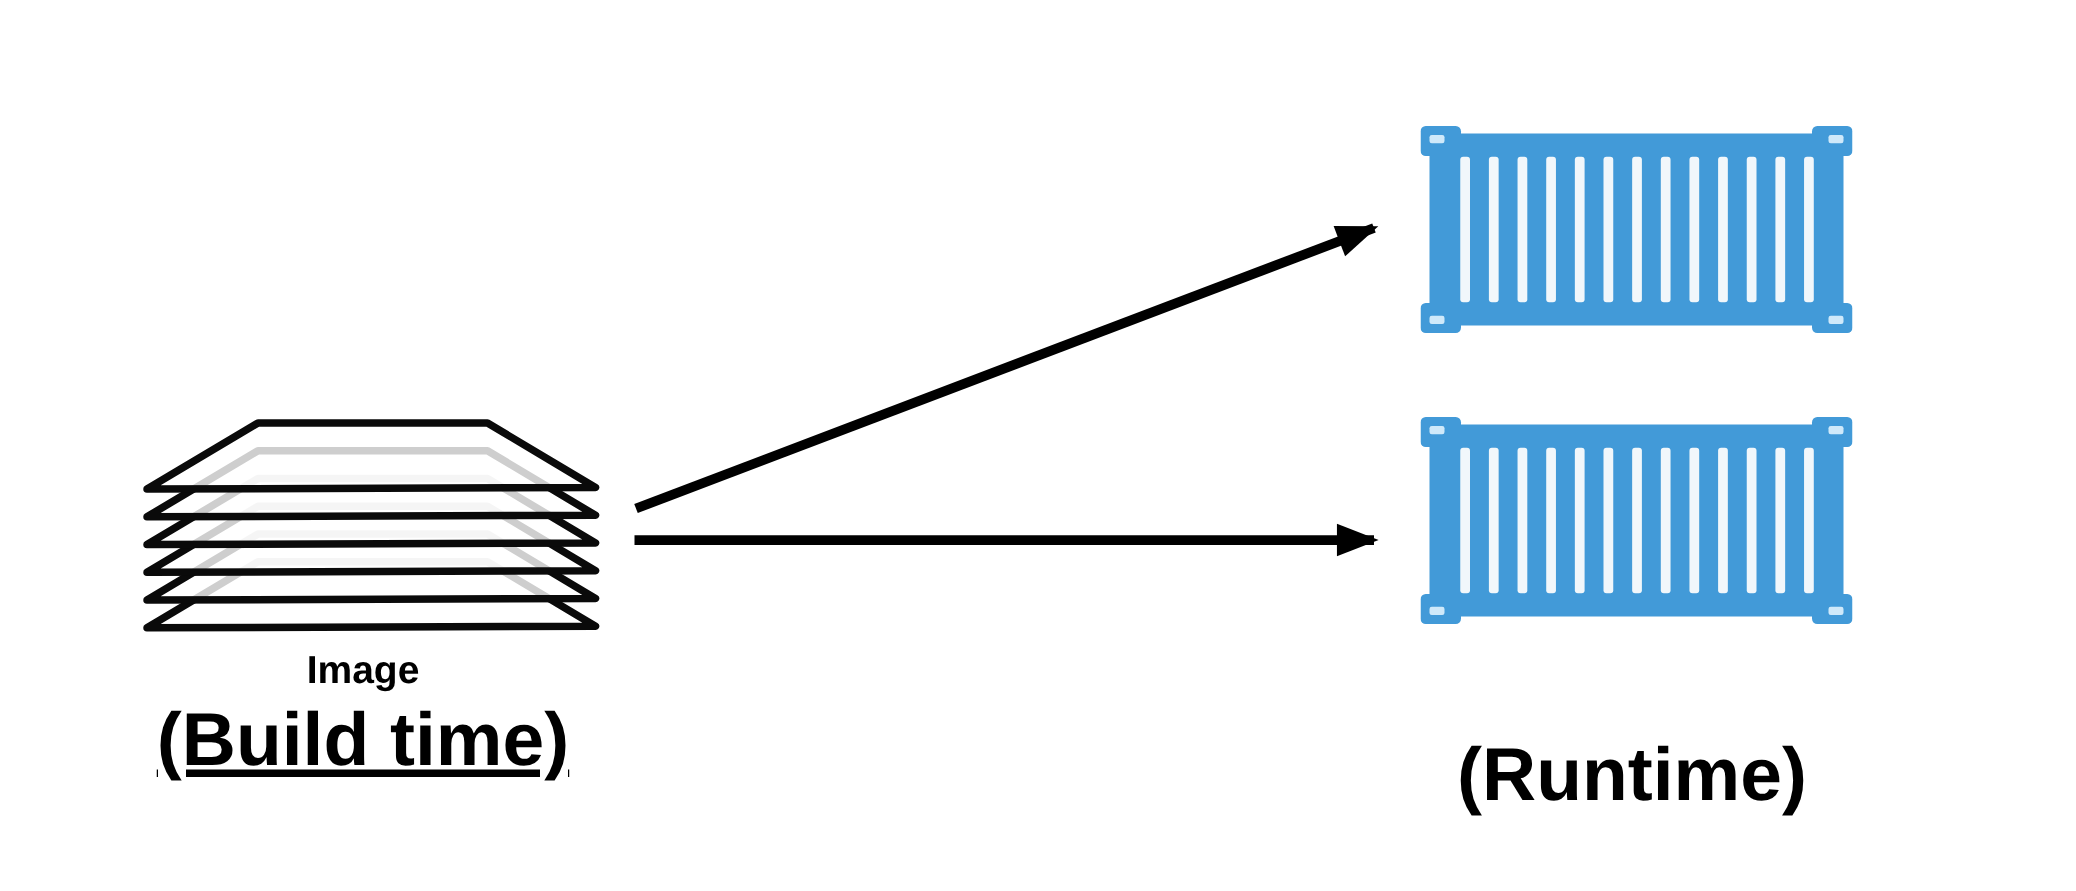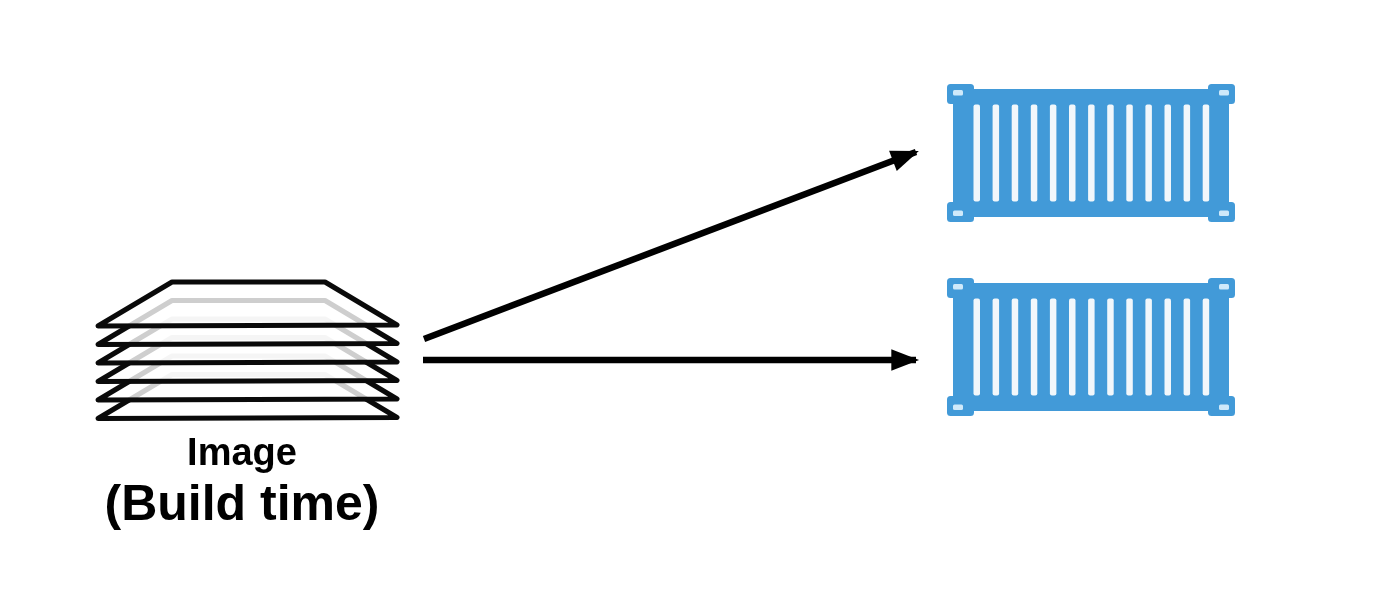--- a/index.html
+++ b/index.html
@@ -20,24 +20,24 @@
   .stack-svg { left: 90px; top: 275px; }
   .containers-svg { left: 947px; top: 83px; }
   .lbl {
     position: absolute;
     text-align: center;
     color: #000000;
     font-weight: 600;
     white-space: nowrap;
     line-height: 1.1;
   }
-  .lbl-small { font-size: 38px; }
+  .lbl-small { font-size: 26px; }
   .lbl-big   { font-size: 50px; }
   .img-label        { left: 92px;  top: 432px; width: 300px; }
-  .img-sublabel     { left: 42px;  top: 476px; width: 400px; }
+  .img-sublabel     { left: 42px;  top: 466px; width: 400px; text-decoration: underline; }
   .cont-label       { left: 943px; top: 432px; width: 300px; }
   .cont-sublabel    { left: 938px; top: 489px; width: 300px; }
 </style>
 </head>
 <body>
 
 <div class="canvas">
 
   <svg class="abs arrows-svg" width="1384" height="594" viewBox="0 0 1384 594">
     <defs>
@@ -92,14 +92,15 @@
           <rect x="255.7" y="21.5" width="6.5" height="97" rx="2"></rect>
         </g>
       </g>
     </defs>
     <use href="#shipping-container" x="0" y="0"></use>
     <use href="#shipping-container" x="0" y="194"></use>
   </svg>
 
   <div class="lbl lbl-small img-label">Image</div>
   <div class="lbl lbl-big img-sublabel">(Build time)</div>
+  <div class="lbl lbl-big cont-sublabel">(Runtime)</div>
 
 </div>
 
 </body></html>

